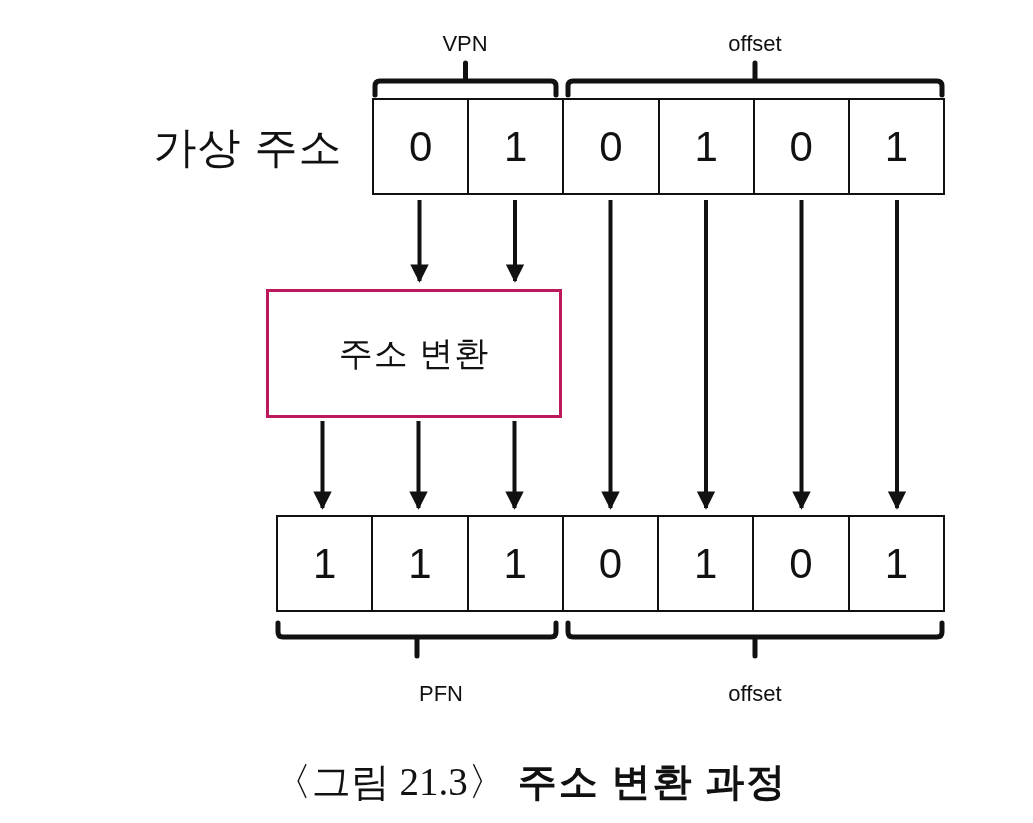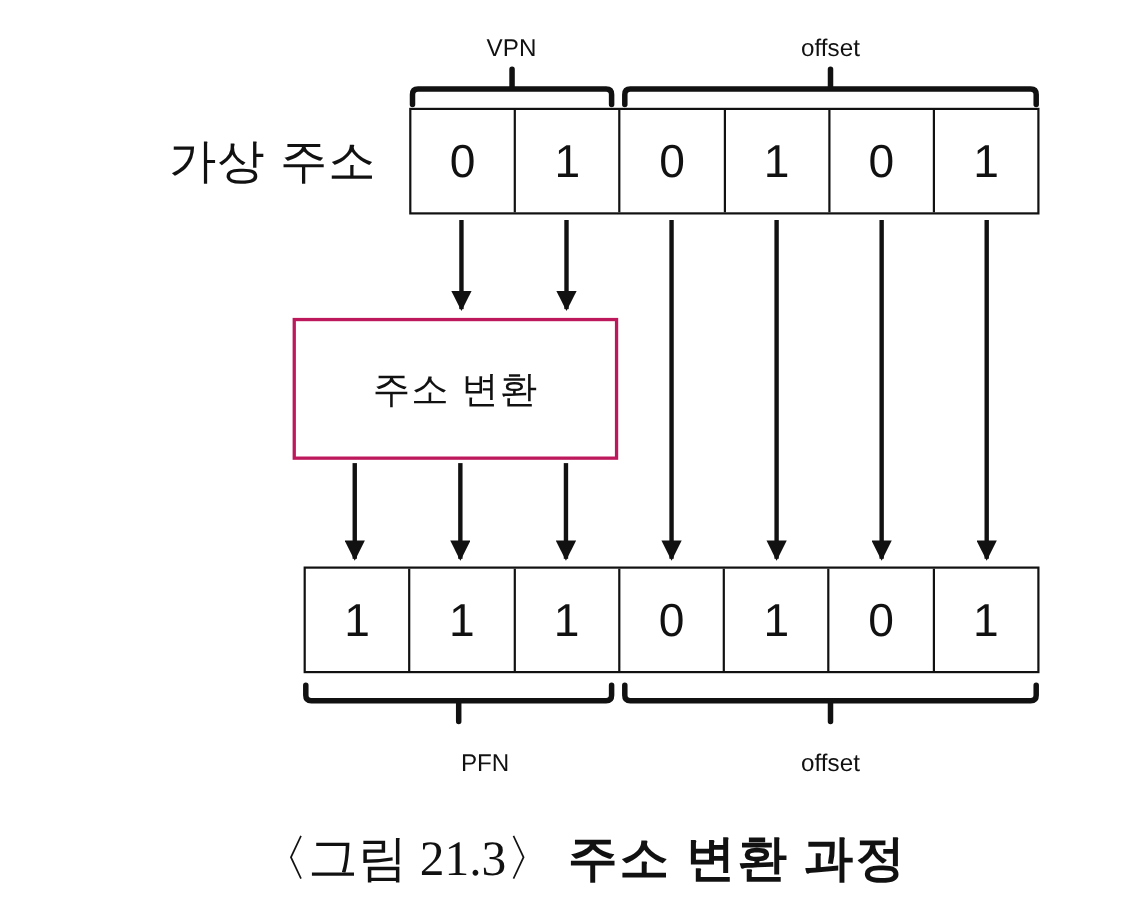--- a/index.html
+++ b/index.html
@@ -53,21 +53,21 @@
     display:flex;align-items:center;justify-content:center;
     font-size:34px;
     background:#fff;
     letter-spacing:1px;
   }
   .caption{
     position:absolute;
     left:530px;top:781px;
     transform:translate(-50%,-50%);
     font-family:"Liberation Serif", serif;
-    font-size:45px;line-height:1;
+    font-size:39px;line-height:1;
     white-space:nowrap;
   }
   .caption .caption-title{font-weight:bold;margin-left:11px;letter-spacing:2px;}
 </style>
 </head>
 <body>
 
 <div class="canvas">
 
   <svg class="overlay" viewBox="0 0 1033 823" xmlns="http://www.w3.org/2000/svg">

